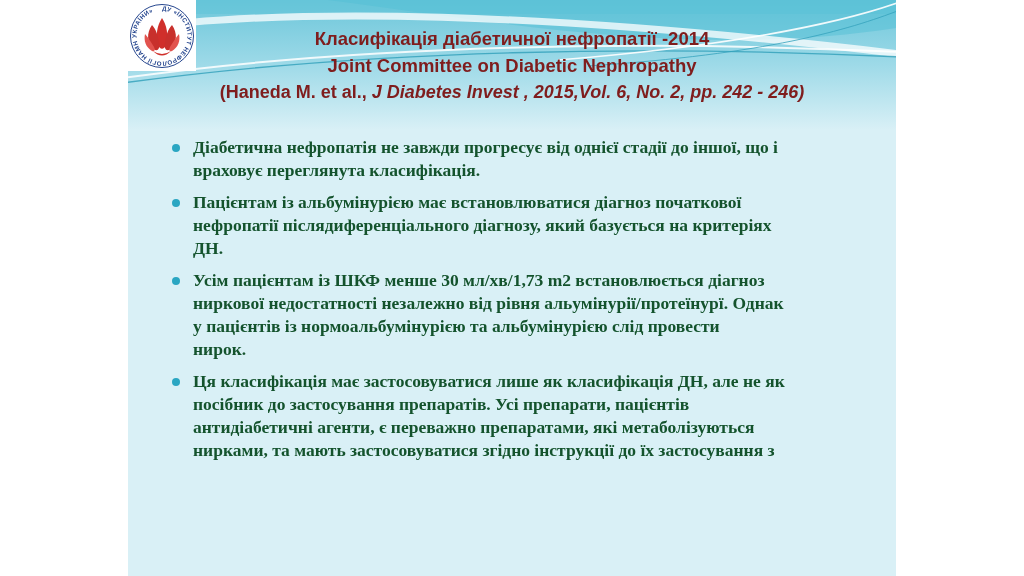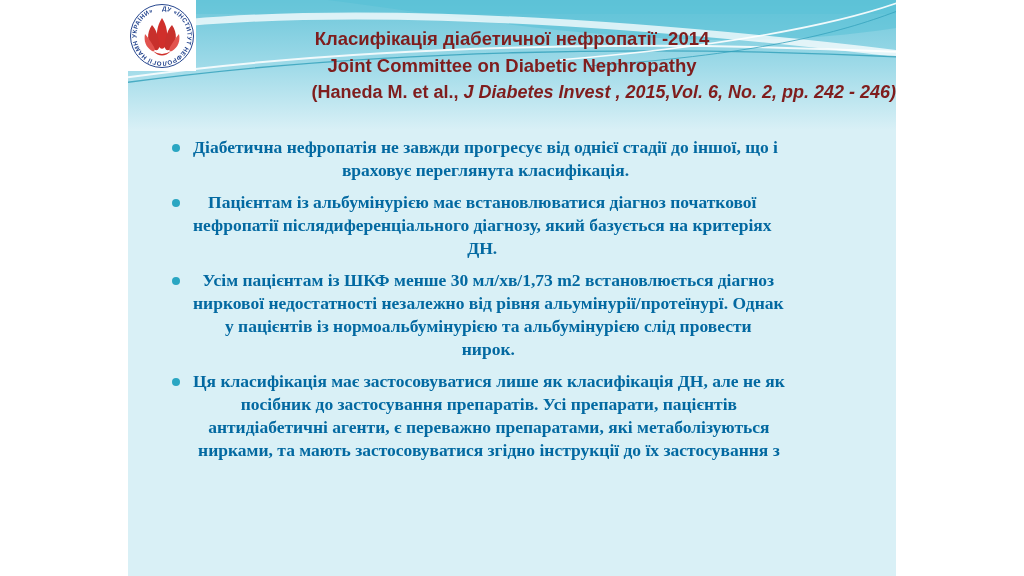--- a/index.html
+++ b/index.html
@@ -4,27 +4,27 @@
 <style>
   html,body{margin:0;padding:0;background:#ffffff;}
   .stage{position:relative;width:1024px;height:576px;background:#ffffff;overflow:hidden;
          font-family:"Liberation Sans","DejaVu Sans",sans-serif;}
   .slide{position:absolute;left:128px;top:0;width:768px;height:576px;background:#d9f0f6;overflow:hidden;}
   .wave{position:absolute;left:0;top:0;width:768px;height:130px;display:block;}
   .logo-box{position:absolute;left:0;top:0;width:68px;height:71px;background:#ffffff;z-index:5;}
   .logo-box svg{display:block;width:68px;height:71px;}
   .title-block{position:absolute;left:0;right:0;top:25px;text-align:center;z-index:4;
                color:#7f1d1d;font-weight:bold;line-height:27px;font-size:18.5px;}
-  .title-ref{font-size:18px;text-align:right;}
+  .title-ref{font-size:18px;}
   .title-ref .it{font-style:italic;}
   .content{position:absolute;left:44px;right:16px;top:136px;z-index:4;}
   .bullet{display:flex;margin-bottom:9px;}
   .dot{flex:0 0 8px;width:8px;height:8px;border-radius:50%;background:#2aa6c2;margin-top:8px;margin-right:13px;}
   .blines{font-family:"Liberation Serif","DejaVu Serif",serif;font-weight:bold;
-          color:#0369a1;font-size:17.5px;line-height:23px;text-align:center;}
+          color:#14532d;font-size:17.5px;line-height:23px;}
   .bline{white-space:nowrap;}
 </style>
 </head>
 <body>
 
 <div class="stage">
   <div class="slide">
 
     <svg class="wave" viewBox="0 0 768 130" preserveAspectRatio="none" aria-hidden="true">
       <defs>

